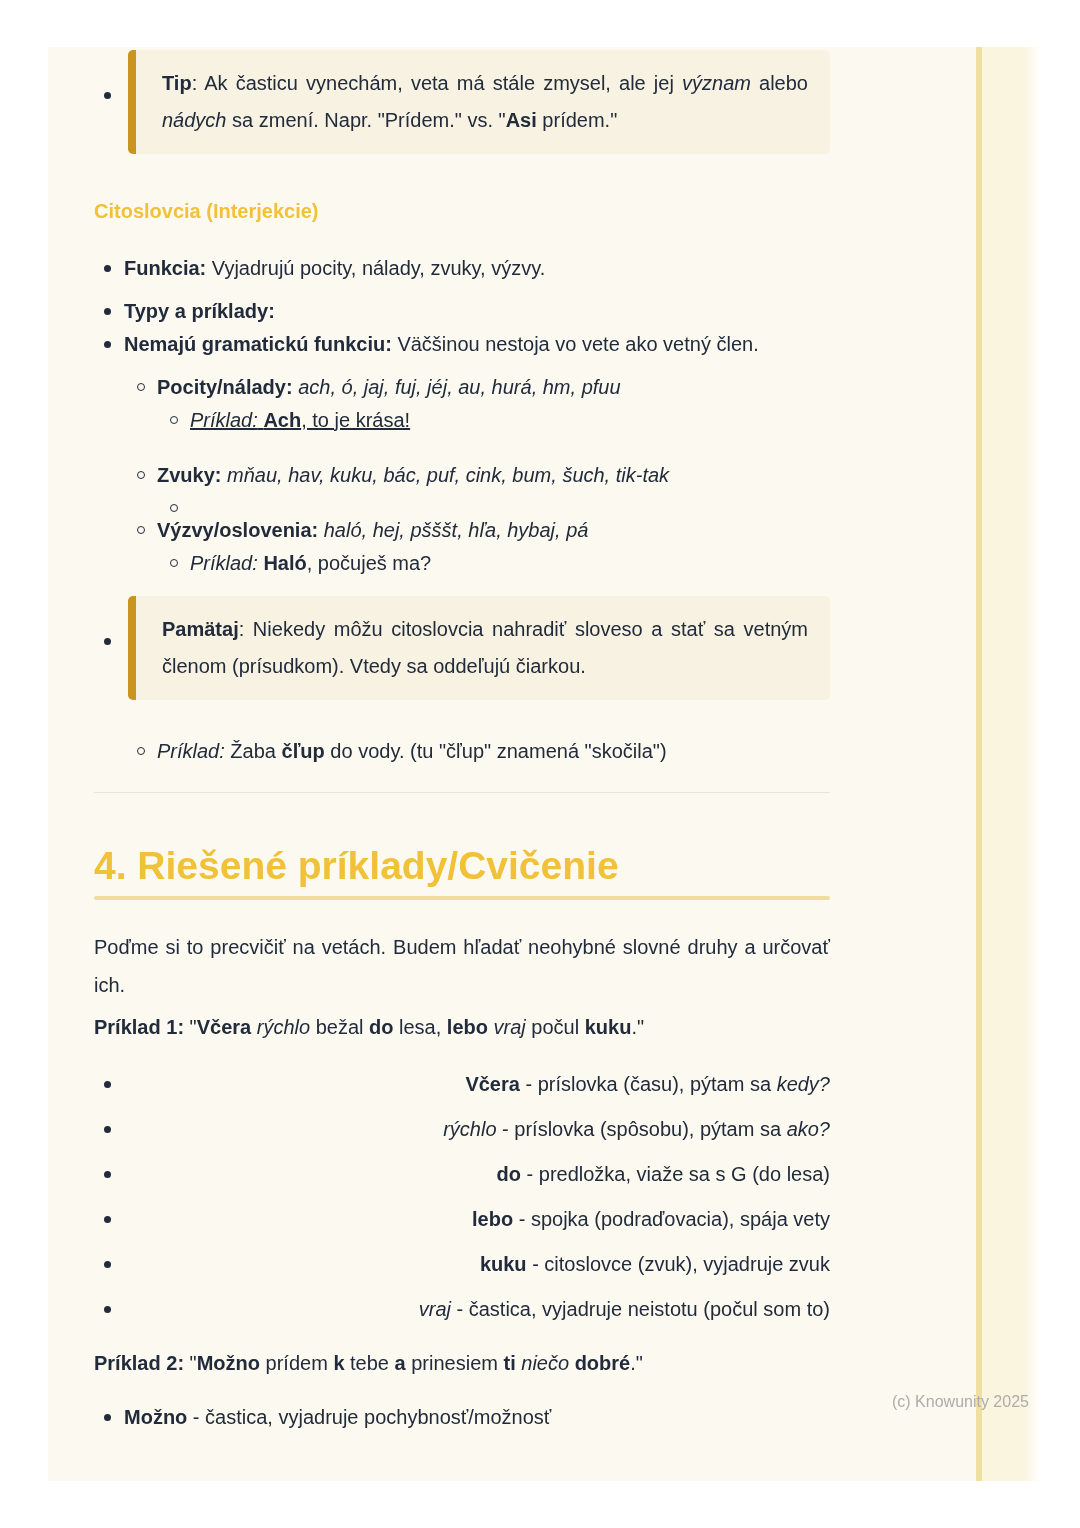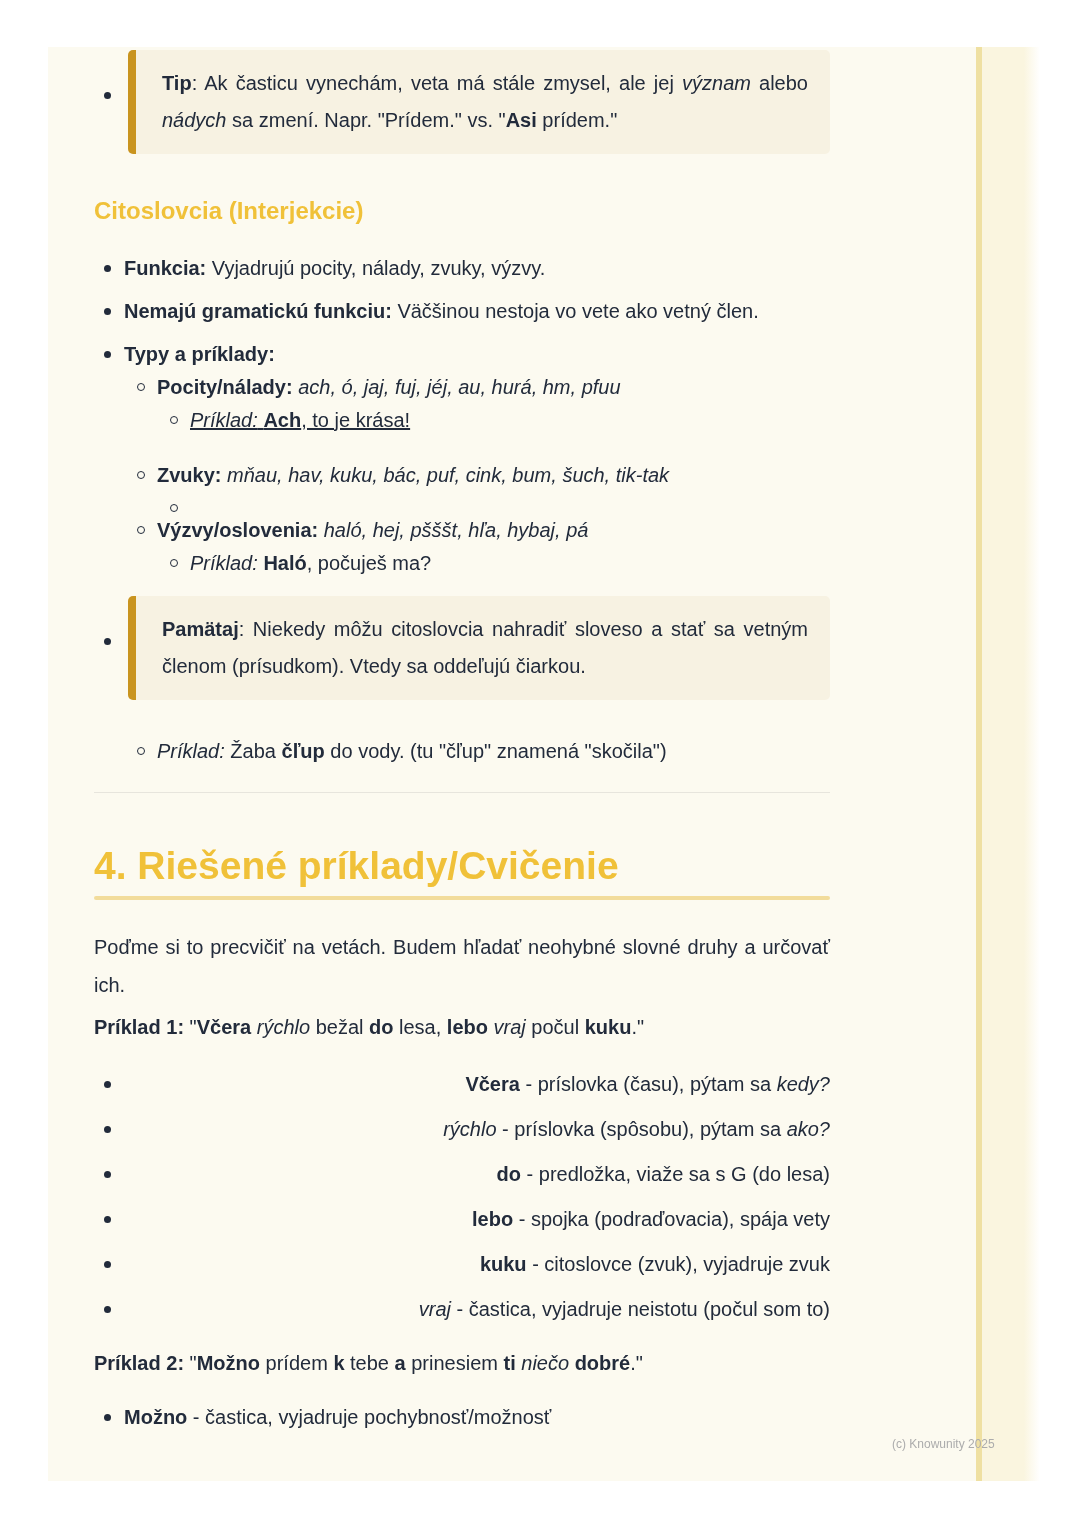--- a/index.html
+++ b/index.html
@@ -21,21 +21,21 @@
   .callout-row .dot { position:absolute; left:10px; top:42px; width:7px; height:7px;
                       border-radius:50%; background:var(--text,#222B3B); }
   .callout { margin-left:34px; width:702px; background:var(--callout_bg,#F7F2E2);
              border-left:8px solid var(--callout_border,#C9941F); border-radius:5px;
              padding:15px 22px 15px 26px; }
   .callout p { line-height:37px; text-align:justify; }
   .tip-row { margin-top:3px; }
   .pamataj-row { margin-top:21px; }
 
   
-  .h3 { margin-top:40px; font-size:24px; line-height:34px; font-weight:700;
+  .h3 { margin-top:40px; font-size:20px; line-height:34px; font-weight:700;
         color:var(--accent,#F0C139); }
   .h2 { margin-top:53px; font-size:39px; line-height:40px; font-weight:700;
         color:var(--accent,#F0C139); }
   .h2-underline { margin-top:10px; height:4px; width:736px; background:var(--underline,#F2DC9B);
         border-radius:2px; }
 
   
   .li { position:relative; line-height:23px; margin-bottom:20px; }
   .li .bullet { position:absolute; border-radius:50%; }
   .li.l1 { padding-left:30px; }
@@ -53,21 +53,21 @@
   .divider { margin-top:29px; border:none; border-top:1px solid var(--divider,#E7E5DD); width:736px; }
 
   .intro { margin-top:28px; line-height:38px; text-align:justify; }
   .example-line { line-height:23px; }
   .ex1 { margin-top:12px; }
   .ex-list { margin-top:34px;text-align:right; }
   .ex-list .li { margin-bottom:22px; }
   .ex2 { margin-top:31px; }
   .mozno-row { margin-top:31px; margin-bottom:0; }
 
-  .watermark { position:absolute; left:892px; top:1437px; font-size:12px;
+  .watermark { position:absolute; left:892px; top:1393px; font-size:16px;
                color:var(--watermark,#ACACAC); }
 </style>
 </head>
 <body>
 
 <div class="page">
   <div class="content">
 
     <div class="callout-row tip-row">
       <span class="dot"></span>
@@ -75,27 +75,27 @@
         <p><span class="b">Tip</span><span>: Ak časticu vynechám, veta má stále zmysel, ale jej </span><span class="i">význam</span><span> alebo </span><span class="i">nádych</span><span> sa zmení. Napr. "Prídem." vs. "</span><span class="b">Asi</span><span> prídem."</span></p>
       </div>
     </div>
 
     <div class="h3">Citoslovcia (Interjekcie)</div>
 
     <div class="li l1 mt-first">
       <span class="bullet"></span>
       <p><span class="b">Funkcia:</span><span> Vyjadrujú pocity, nálady, zvuky, výzvy.</span></p>
     </div>
+    <div class="li l1 tight">
+      <span class="bullet"></span>
+      <p><span class="b">Typy a príklady:</span></p>
+    </div>
     <div class="li l1">
       <span class="bullet"></span>
       <p><span class="b">Nemajú gramatickú funkciu:</span><span> Väčšinou nestoja vo vete ako vetný člen.</span></p>
-    </div>
-    <div class="li l1 tight">
-      <span class="bullet"></span>
-      <p><span class="b">Typy a príklady:</span></p>
     </div>
 
     <div class="li l2 tight">
       <span class="bullet"></span>
       <p><span class="b">Pocity/nálady:</span><span class="i"> ach, ó, jaj, fuj, jéj, au, hurá, hm, pfuu</span></p>
     </div>
     <div class="li l3 gap-after">
       <span class="bullet"></span>
       <p><span class="i">Príklad:</span><span> </span><span class="b">Ach</span><span>, to je krása!</span></p>
     </div>

